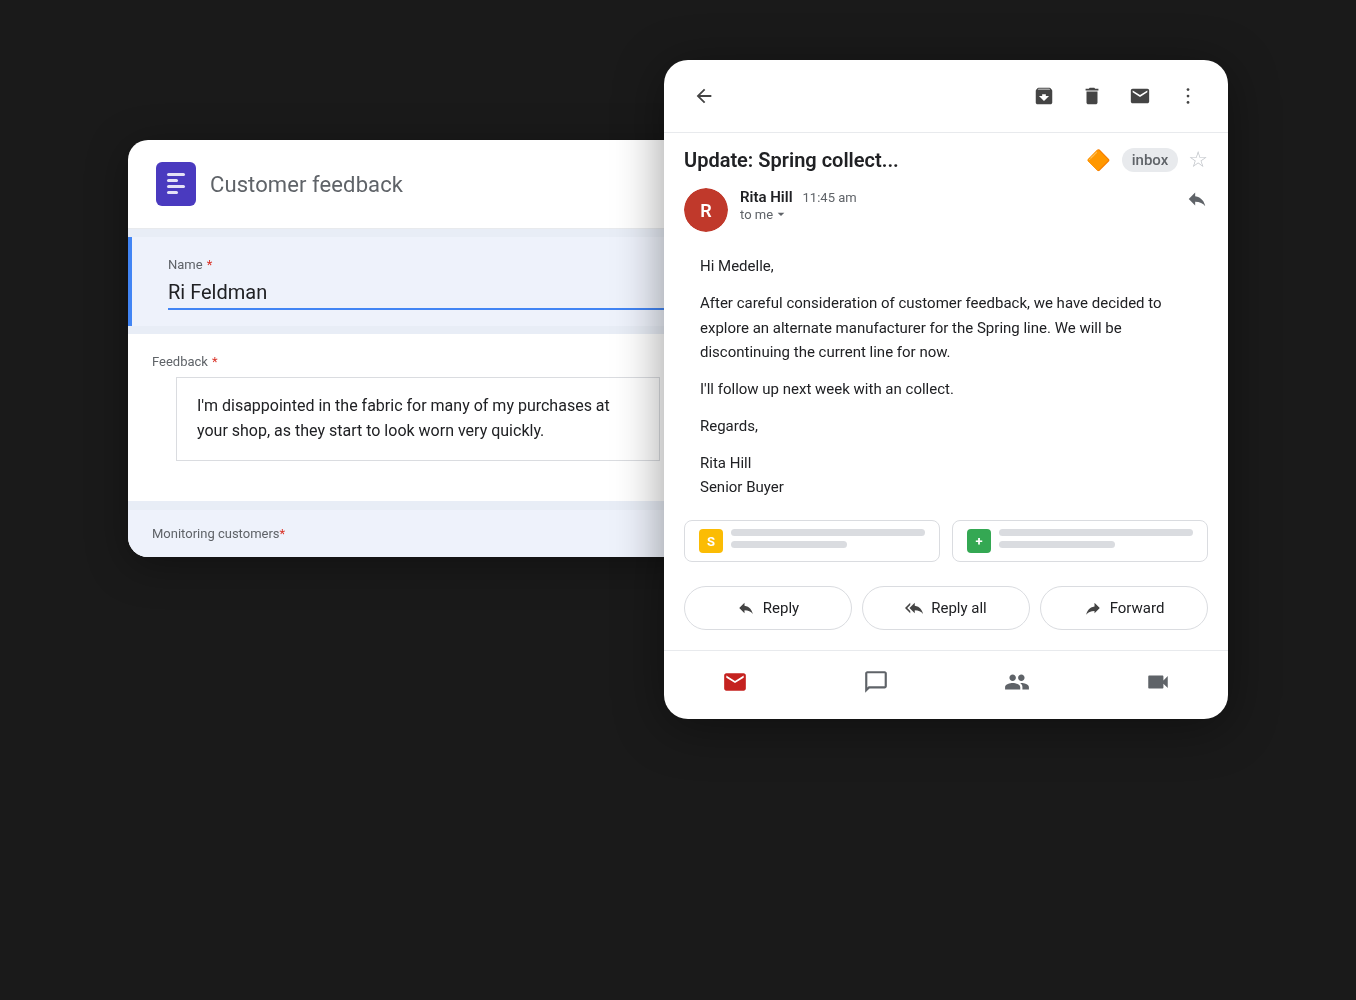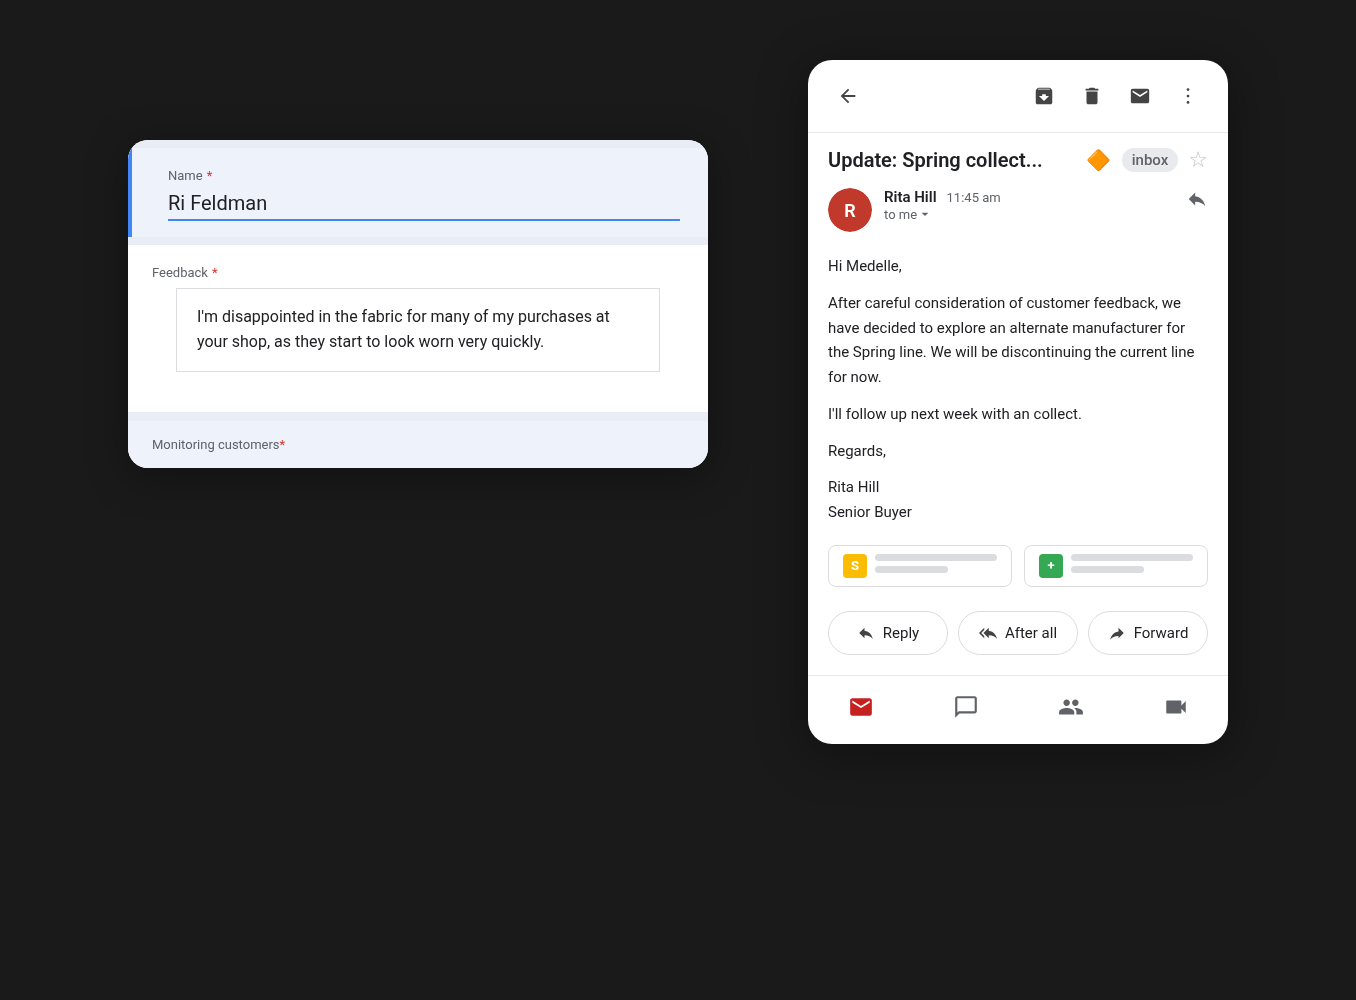--- a/index.html
+++ b/index.html
@@ -158,21 +158,21 @@
       color: #5f6368;
       display: flex;
       align-items: center;
     }
 
     
     .gmail-card {
       position: absolute;
       right: 0;
       top: 0;
-      width: 420px;
+      width: 564px;
       background: #fff;
       border-radius: 24px;
       box-shadow: 0 8px 50px rgba(0,0,0,0.4);
       overflow: hidden;
       z-index: 2;
     }
 
     .gmail-toolbar {
       display: flex;
       align-items: center;
@@ -277,21 +277,21 @@
       cursor: pointer;
     }
 
     .reply-icon-top {
       color: #5f6368;
       font-size: 20px;
       cursor: pointer;
     }
 
     .gmail-body {
-      padding: 8px 20px 12px;
+      padding: 8px 36px 12px;
       font-size: 15px;
       color: #202124;
       line-height: 1.65;
     }
 
     .gmail-body p {
       margin-bottom: 12px;
     }
 
     .gmail-body .signature {
@@ -389,20 +389,31 @@
 
     
     svg { display: block; }
   </style>
 </head>
 <body>
 
 <div class="scene">
 
   <div class="forms-card">
+    <div class="forms-header">
+      <div class="forms-icon">
+        <div class="forms-icon-inner">
+          <div class="forms-icon-line"></div>
+          <div class="forms-icon-line short"></div>
+          <div class="forms-icon-line"></div>
+          <div class="forms-icon-line short"></div>
+        </div>
+      </div>
+      <div class="forms-title">Customer feedback</div>
+    </div>
 
     <div class="forms-section-divider"></div>
 
     <div class="forms-field-name-wrap">
       <div class="field-left-accent"></div>
       <div style="padding-left: 12px;">
         <div class="forms-field-label">
           <span>Name</span>
           <span class="required-star">*</span>
         </div>
@@ -538,21 +549,21 @@
       <button class="action-btn">
         <svg width="18" height="18" viewBox="0 0 24 24" fill="none">
           <path d="M10 9V5l-7 7 7 7v-4.1c5 0 8.5 1.6 11 5.1-1-5-4-10-11-11z" fill="#444"></path>
         </svg>
         <span>Reply</span>
       </button>
       <button class="action-btn">
         <svg width="18" height="18" viewBox="0 0 24 24" fill="none">
           <path d="M7 8V5l-7 7 7 7v-3l-4-4 4-4zm6 1V5l-7 7 7 7v-4.1c5 0 8.5 1.6 11 5.1-1-5-4-10-11-11z" fill="#444"></path>
         </svg>
-        <span>After all</span>
+        <span>Reply all</span>
       </button>
       <button class="action-btn">
         <svg width="18" height="18" viewBox="0 0 24 24" fill="none">
           <path d="M14 8V5l7 7-7 7v-3.1c-5 0-8.5 1.6-11 5.1 1-5 4-10 11-11z" fill="#444"></path>
         </svg>
         <span>Forward</span>
       </button>
     </div>
 
     <div class="gmail-bottom-nav">

